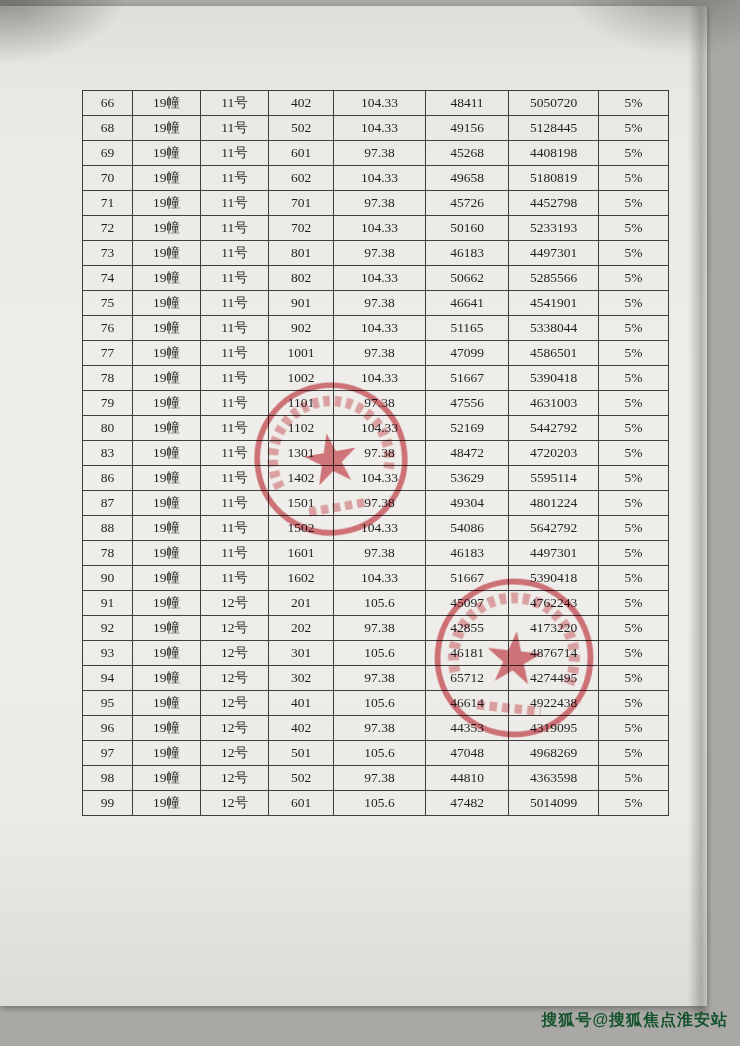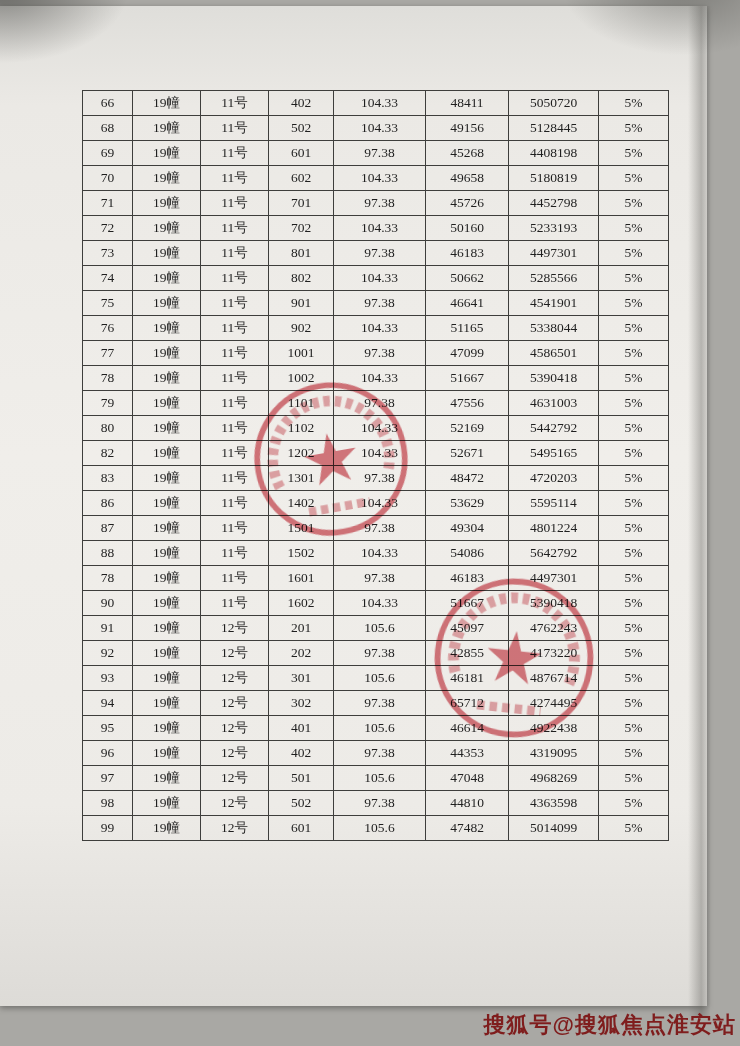--- a/index.html
+++ b/index.html
@@ -55,26 +55,26 @@
     position:absolute;
     mix-blend-mode:multiply;
     opacity:0.82;
     filter:blur(0.3px);
     pointer-events:none;
   }
   .stamp-1 { left:250px; top:372px; width:162px; height:162px; transform:rotate(-10deg); }
   .stamp-2 { left:430px; top:568px; width:168px; height:168px; transform:rotate(6deg); }
   .watermark-text {
     position:absolute;
-    right:4px; top:1010px;
+    right:12px; top:1010px;
     font-family:"Liberation Sans", sans-serif;
     font-weight:700;
-    font-size:22px;
+    font-size:16px;
     letter-spacing:1px;
-    color:#7f1d1d;
+    color:#14532d;
   }
 </style>
 </head>
 <body>
 
 <div class="scene">
 
   <div class="paper-sheet">
 
     <div class="price-table-wrap">
@@ -224,30 +224,20 @@
               <td>80</td>
               <td>19幢</td>
               <td>11号</td>
               <td>1102</td>
               <td>104.33</td>
               <td>52169</td>
               <td>5442792</td>
               <td>5%</td>
             </tr>
             <tr>
-              <td>82</td>
-              <td>19幢</td>
-              <td>11号</td>
-              <td>1202</td>
-              <td>104.33</td>
-              <td>52671</td>
-              <td>5495165</td>
-              <td>5%</td>
-            </tr>
-            <tr>
               <td>83</td>
               <td>19幢</td>
               <td>11号</td>
               <td>1301</td>
               <td>97.38</td>
               <td>48472</td>
               <td>4720203</td>
               <td>5%</td>
             </tr>
             <tr>

